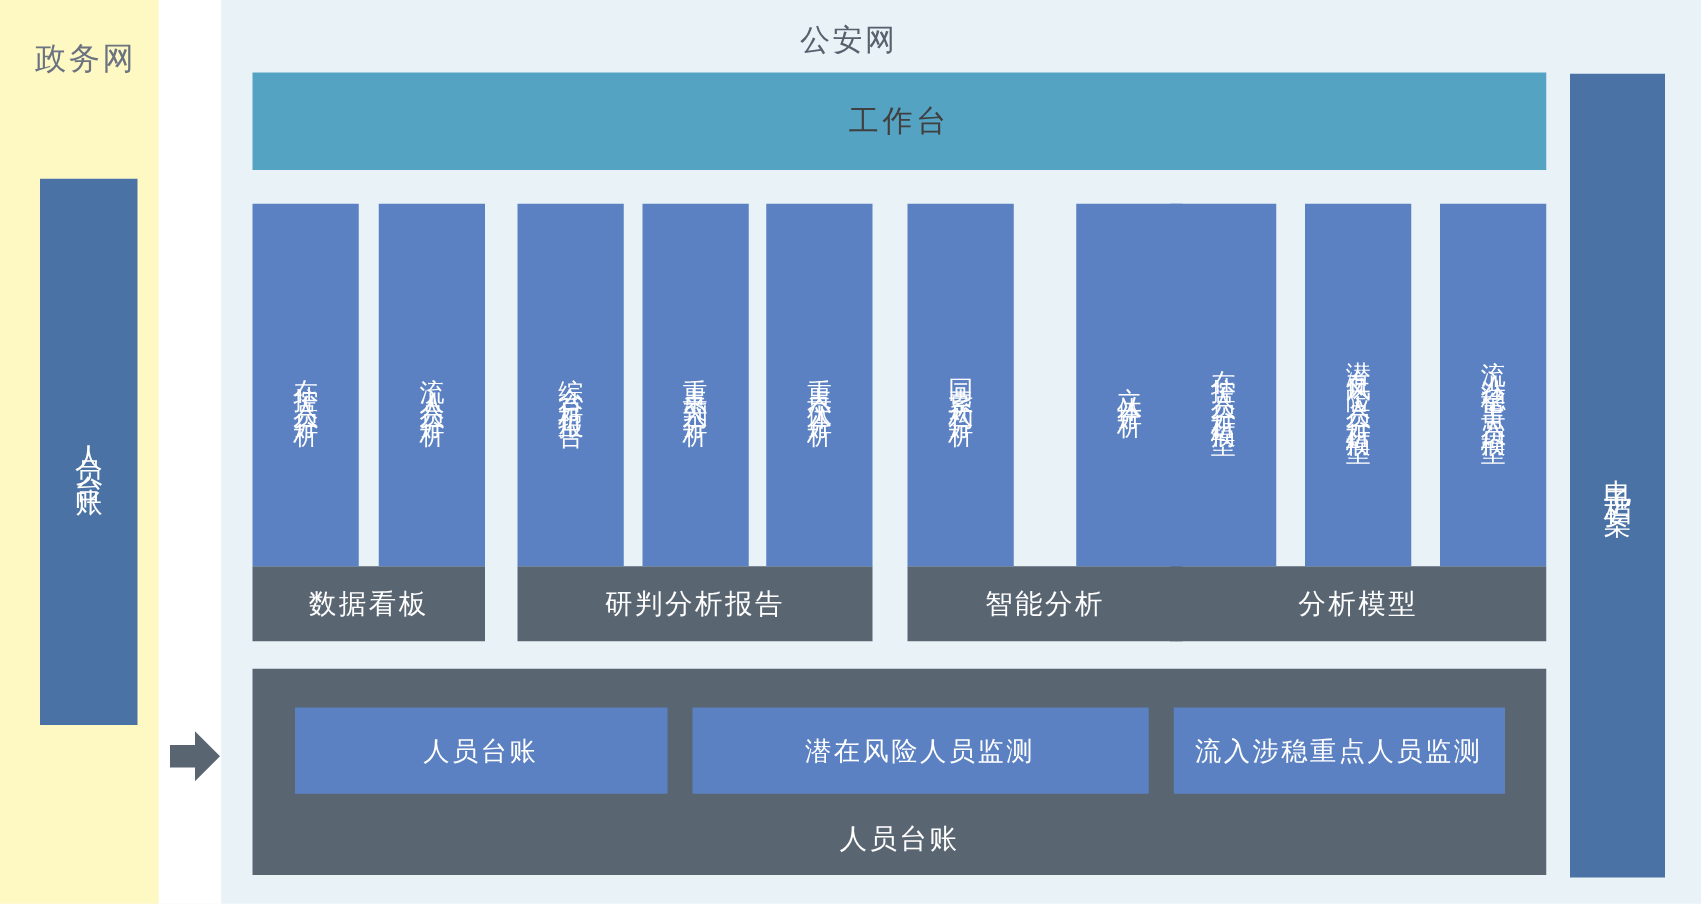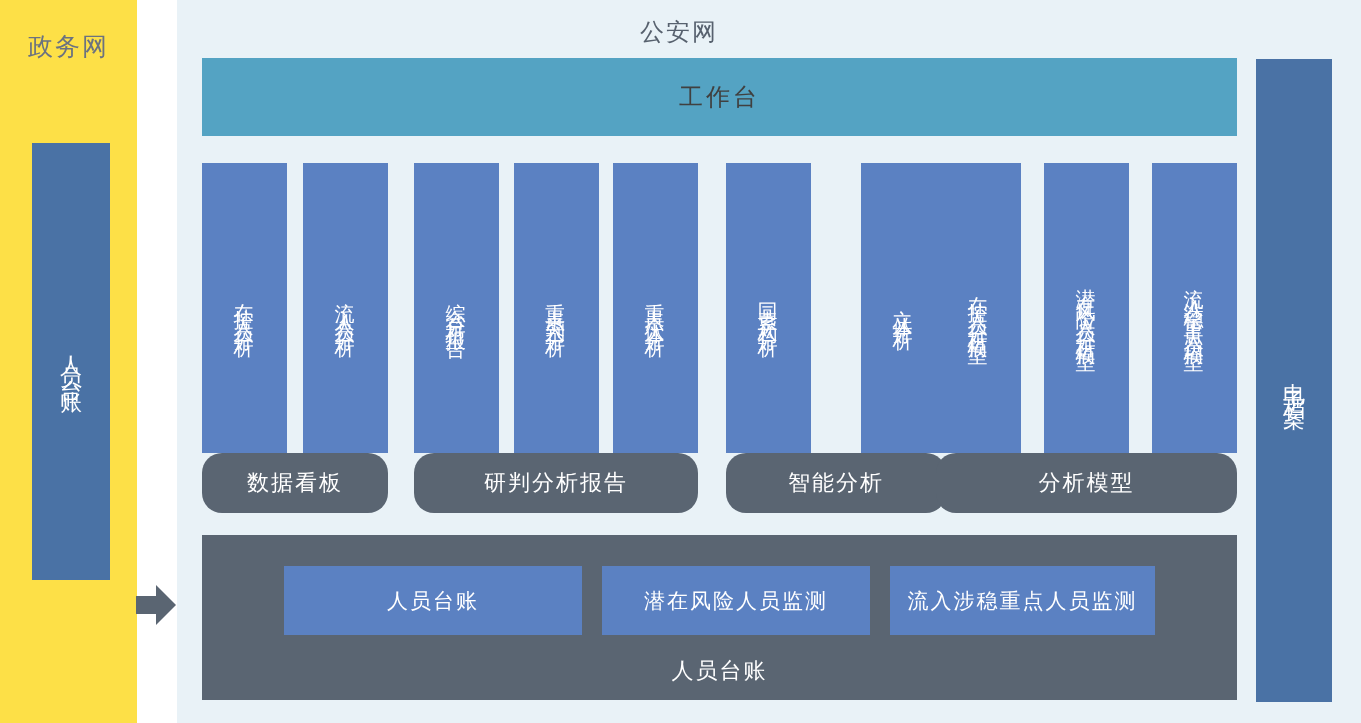--- a/index.html
+++ b/index.html
@@ -7,22 +7,22 @@
   body {
     font-family:"Liberation Sans","DejaVu Sans",sans-serif;
     background:#ffffff;
     position:relative;
     overflow:hidden;
   }
   .stage { position:absolute; left:0; top:0; width:1361px; height:723px; }
 
   
   .left-panel {
-    position:absolute; left:0; top:0; width:137px; height:723px;
-    background:#fde047;
+    position:absolute; left:0; top:0; width:127px; height:723px;
+    background:#fef9c3;
   }
   .left-title {
     position:absolute; left:0; top:30px; width:137px;
     text-align:center; font-size:25px; color:#6b7280; letter-spacing:2px;
   }
   .left-bar {
     position:absolute; left:32px; top:143px; width:78px; height:437px;
     background:#4a72a5;
     display:flex; align-items:center; justify-content:center;
   }
@@ -64,21 +64,21 @@
     display:flex; justify-content:space-between;
     height:290px;
   }
   .column {
     width:85px; height:290px; background:#5b81c2;
     display:flex; align-items:center; justify-content:center;
   }
   .group-footer {
     height:60px; background:#5a6572; color:#ffffff;
     display:flex; align-items:center; justify-content:center;
-    font-size:22px; letter-spacing:2px;border-radius:20px;
+    font-size:22px; letter-spacing:2px;
   }
 
   
   .right-bar {
     position:absolute; left:1079px; top:59px; width:76px; height:643px;
     background:#4a72a5;
     display:flex; align-items:center; justify-content:center;
   }
 
   
@@ -89,21 +89,21 @@
   .bottom-buttons {
     position:absolute; left:0; top:31px; width:1035px; height:69px;
     display:flex; justify-content:center; gap:20px;
   }
   .bottom-btn {
     height:69px; background:#5b81c2; color:#ffffff;
     display:flex; align-items:center; justify-content:center;
     font-size:21px; letter-spacing:2px;
   }
   .bottom-btn-1 { width:298px; }
-  .bottom-btn-2 { width:268px; }
+  .bottom-btn-2 { width:365px; }
   .bottom-btn-3 { width:265px; }
   .bottom-label {
     position:absolute; left:0; bottom:14px; width:1035px;
     text-align:center; color:#ffffff; font-size:22px; letter-spacing:2px;
   }
 </style>
 </head>
 <body>
 
 <div class="stage">

